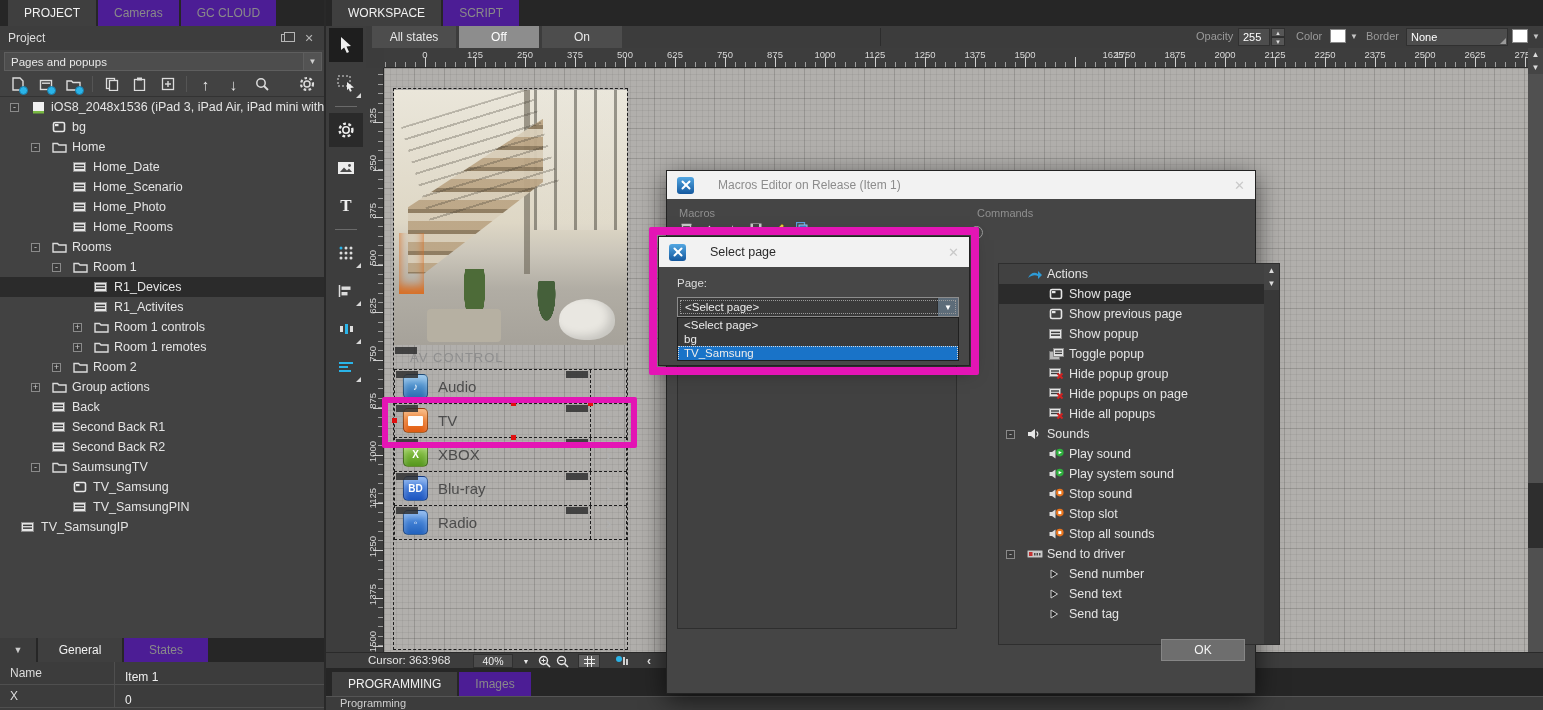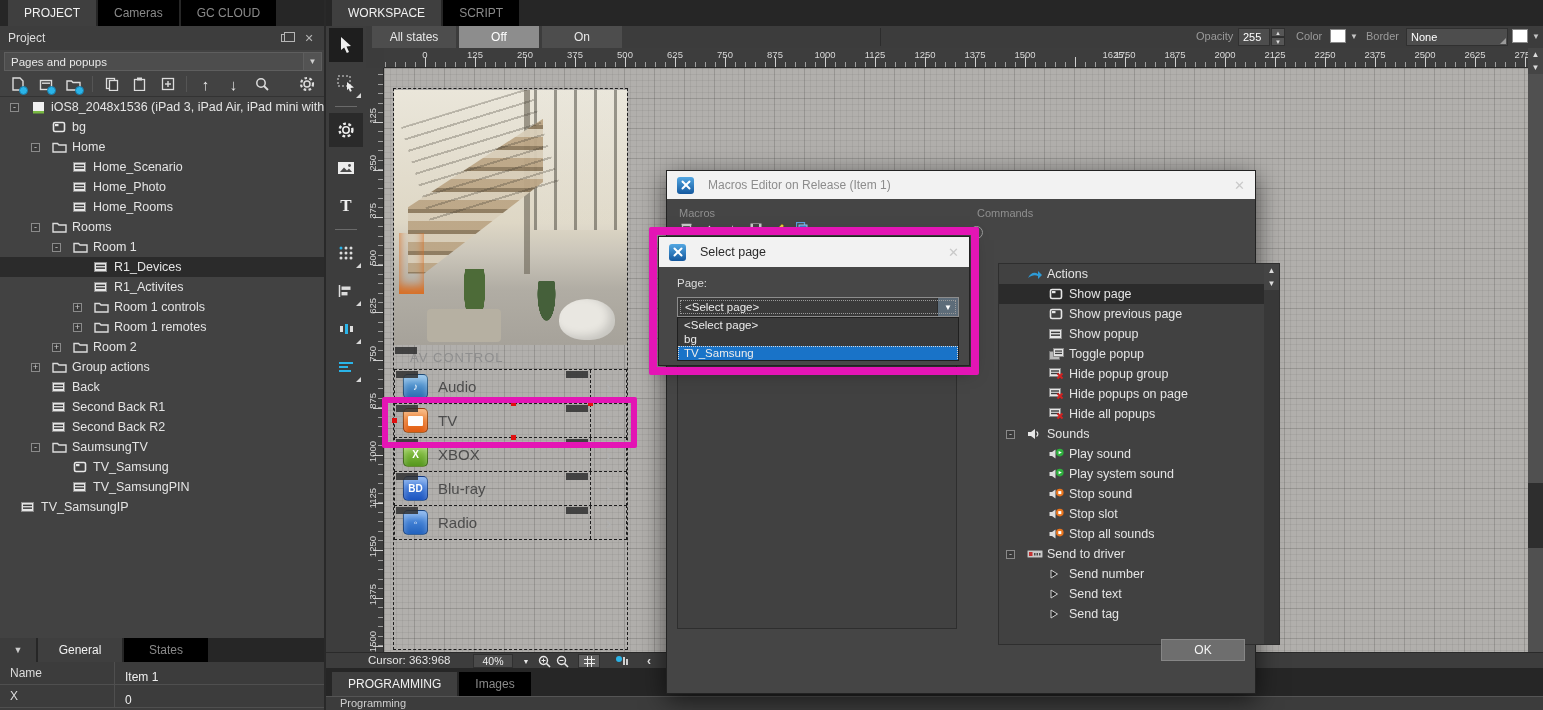--- a/index.html
+++ b/index.html
@@ -3,21 +3,21 @@
 <meta charset="utf-8">
 <style>
   * { margin:0; padding:0; box-sizing:border-box; }
   html,body { width:1543px; height:710px; overflow:hidden; }
   body { font-family:"Liberation Sans",sans-serif; background:#3c3c3c; color:#e0e0e0; font-size:12px; position:relative; }
   .nowrap { white-space:nowrap; overflow:hidden; }
 
   
   #left-panel { position:absolute; left:0; top:0; width:326px; height:710px; background:#424242; border-right:2px solid #292929; }
   .tabstrip { display:flex; align-items:stretch; background:#262626; height:26px; }
-  .tab { padding:0 16px; display:flex; align-items:center; color:#8a8a8a; font-size:12px; background:#000000; margin-right:2px; cursor:default; white-space:nowrap; }
+  .tab { padding:0 16px; display:flex; align-items:center; color:#8a8a8a; font-size:12px; background:#4c1d95; margin-right:2px; cursor:default; white-space:nowrap; }
   .tab.active { background:#3f3f3f; color:#f2f2f2; }
   #lp-header { position:absolute; left:0; top:26px; width:324px; height:24px; background:#3d3d3d; display:flex; align-items:center; padding:0 8px; color:#ddd; }
   #lp-header .sp { flex:1; }
   .winico { width:14px; height:12px; display:inline-flex; align-items:center; justify-content:center; color:#b5b5b5; font-size:11px; margin-left:10px; }
   .floatico { width:9px; height:8px; border:1px solid #b5b5b5; position:relative; }
   .floatico::after { content:""; position:absolute; left:2px; top:-3px; width:9px; height:8px; border:1px solid #b5b5b5; background:#3d3d3d; }
   #lp-combo { position:absolute; left:4px; top:52px; width:318px; height:19px; background:#4d4d4d; border:1px solid #5e5e5e; display:flex; align-items:center; }
   #lp-combo .val { padding-left:6px; color:#e8e8e8; font-size:11.5px; flex:1; }
   .combo-btn { width:18px; height:100%; border-left:1px solid #5e5e5e; background:#535353; display:flex; align-items:center; justify-content:center; color:#cfcfcf; font-size:8px; }
   #lp-toolbar { position:absolute; left:0; top:72px; width:324px; height:24px; display:flex; align-items:center; padding:0 8px; gap:9px; }
@@ -112,21 +112,21 @@
   #bottom-tabs .tab { height:24px; }
   #bottom-strip { position:absolute; left:326px; top:696px; width:1217px; height:14px; background:#3c3c3c; border-top:1px solid #555; color:#cfcfcf; font-size:11px; padding-left:14px; }
 
   #right-scroll { position:absolute; left:1528px; top:48px; width:15px; height:604px; background:#505050; }
   #right-scroll .sc { width:100%; height:13px; display:flex; align-items:center; justify-content:center; color:#dcdcdc; font-size:8px; background:#454545; }
   #right-scroll .thumb { position:absolute; left:0; top:435px; width:15px; height:65px; background:#2e2e2e; }
 
   
   #macros-dlg { position:absolute; left:666px; top:170px; width:590px; height:524px; background:#454545; border:1px solid #222; box-shadow:0 6px 24px rgba(0,0,0,.6); z-index:40; }
   .dlg-title { height:28px; background:#f2f2f2; display:flex; align-items:center; padding:0 10px; }
-  .dlg-title .txt { margin-left:14px; color:#8c8c8c; font-size:12px; }
+  .dlg-title .txt { margin-left:24px; color:#8c8c8c; font-size:12px; }
   .dlg-title .sp { flex:1; }
   .dlg-x { color:#c9c9c9; font-size:13px; }
   .appico { width:17px; height:17px; border-radius:3px; background:linear-gradient(#53a7e2,#14589e); display:inline-flex; align-items:center; justify-content:center; }
   .seclabel { position:absolute; color:#8f8f8f; font-size:11px; }
   #macros-tb { position:absolute; left:12px; top:50px; display:flex; gap:8px; }
   #macros-tb .mi { width:15px; height:15px; display:flex; align-items:center; justify-content:center; color:#c9c9c9; font-size:12px; }
   #help-ico { position:absolute; left:303px; top:55px; width:13px; height:13px; border:1px solid #9a9a9a; border-radius:50%; color:#bbb; font-size:9px; display:flex; align-items:center; justify-content:center; }
   #macros-list { position:absolute; left:10px; top:76px; width:280px; height:382px; background:#414141; border:1px solid #2e2e2e; }
   #cmd-panel { position:absolute; left:297px; top:92px; width:282px; height:382px; background:#414141; border:1px solid #2e2e2e;margin-left:34px; }
   #commands-tree { position:absolute; left:0; top:0; width:266px; height:380px; overflow:hidden; }
@@ -251,20 +251,31 @@
         <span class="tlabel nowrap">bg</span>
       </div>
       <div class="trow" style="padding-left: 31px;">
         <span class="expand on">-</span>
         <span class="ticon">
           <svg width="15" height="12">
             <path d="M1 11 V2.5 H5.5 L7 4 H14 V11 Z" fill="none" stroke="#dcdcdc" stroke-width="1.4"></path>
           </svg>
         </span>
         <span class="tlabel nowrap">Home</span>
+      </div>
+      <div class="trow" style="padding-left: 52px;">
+        <span class="expand"></span>
+        <span class="ticon">
+          <svg width="14" height="11">
+            <rect x="0.5" y="0.5" width="12" height="9" fill="#e6e6e6" stroke="#8a8a8a"></rect>
+            <rect x="2" y="2.6" width="9" height="1.5" fill="#3c3c3c"></rect>
+            <rect x="2" y="5.4" width="9" height="1.5" fill="#3c3c3c"></rect>
+          </svg>
+        </span>
+        <span class="tlabel nowrap">Home_Date</span>
       </div>
       <div class="trow" style="padding-left: 52px;">
         <span class="expand"></span>
         <span class="ticon">
           <svg width="14" height="11">
             <rect x="0.5" y="0.5" width="12" height="9" fill="#e6e6e6" stroke="#8a8a8a"></rect>
             <rect x="2" y="2.6" width="9" height="1.5" fill="#3c3c3c"></rect>
             <rect x="2" y="5.4" width="9" height="1.5" fill="#3c3c3c"></rect>
           </svg>
         </span>

